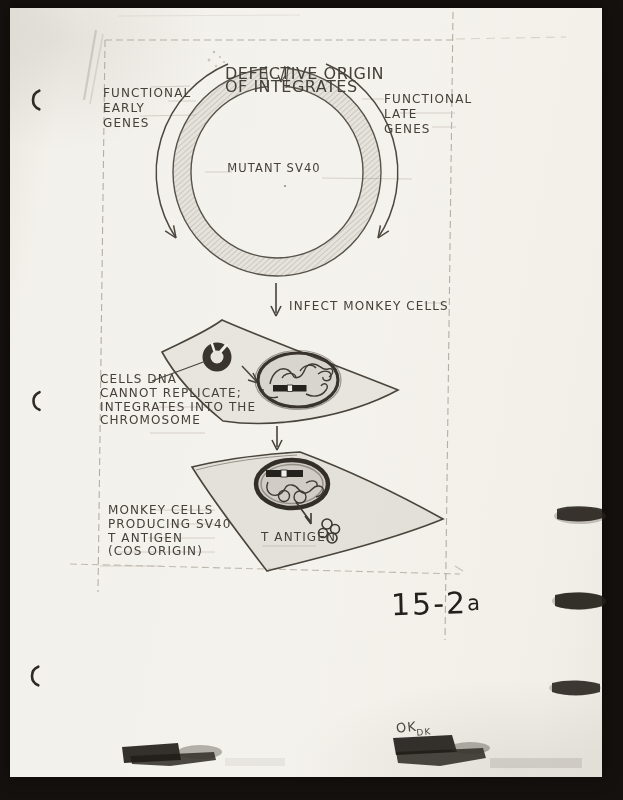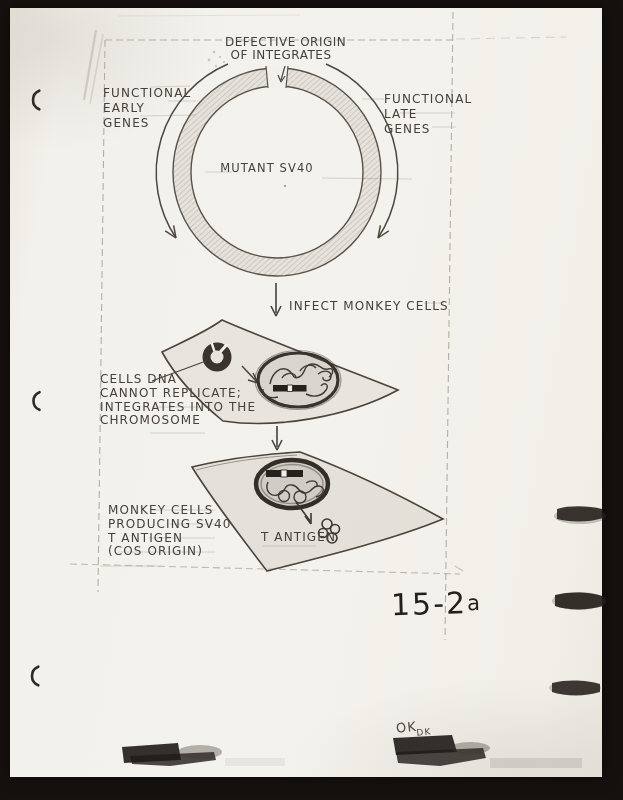--- a/index.html
+++ b/index.html
@@ -7,21 +7,21 @@
          font-family:"DejaVu Sans",sans-serif;}
   .page{position:absolute;left:10px;top:8px;width:592px;height:769px;
         background:
           radial-gradient(220px 160px at 8% 4%, rgba(90,84,74,0.10), rgba(0,0,0,0) 70%),
           radial-gradient(300px 120px at 85% 99%, rgba(90,84,74,0.10), rgba(0,0,0,0) 75%),
           linear-gradient(100deg,#e9e6de 0%,#f3f1eb 9%,#f4f2ec 55%,#f1efe8 90%,#ebe8e0 100%);
         box-shadow:0 0 14px rgba(0,0,0,0.55);}
   svg.art{position:absolute;left:0;top:0;width:623px;height:800px;}
   .lbl{position:absolute;color:#45403a;letter-spacing:1.1px;font-size:12px;
        line-height:14px;white-space:nowrap;}
-  .lbl.small{font-size:12px;letter-spacing:0.5px;line-height:13px;}
+  .lbl.small{font-size:16px;letter-spacing:0.5px;line-height:13px;margin-top:31px;}
   .lbl.center{text-align:center;}
   .figno{position:absolute;color:#22201c;font-size:30px;letter-spacing:2px;
          transform:rotate(-1.5deg);white-space:nowrap;}
   .figno .suffix{font-size:21px;position:relative;top:-3px;}
   .approval{position:absolute;color:#4e4a43;font-size:13px;letter-spacing:1px;
             transform:rotate(-6deg);white-space:nowrap;}
   .approval .initials{font-size:9px;position:relative;top:5px;left:-1px;}
 </style>
 </head>
 <body>
@@ -210,21 +210,21 @@
     <div>EARLY</div>
     <div>GENES</div>
   </div>
 
   <div class="lbl" style="left:384px;top:92px;line-height:15px;">
     <div>FUNCTIONAL</div>
     <div>LATE</div>
     <div>GENES</div>
   </div>
 
-  <div class="lbl center" style="left:212px;top:161px;width:110px;font-size:11.5px;">MUTANT SV40</div>
+  <div class="lbl center" style="left:219px;top:161px;width:110px;font-size:11.5px;">MUTANT SV40</div>
 
   <div class="lbl" style="left:289px;top:291px;margin-top:8px;">INFECT MONKEY CELLS</div>
 
   <div class="lbl" style="left:100px;top:373px;line-height:13.8px;">
     <div>CELLS DNA</div>
     <div>CANNOT REPLICATE;</div>
     <div>INTEGRATES INTO THE</div>
     <div>CHROMOSOME</div>
   </div>
 

